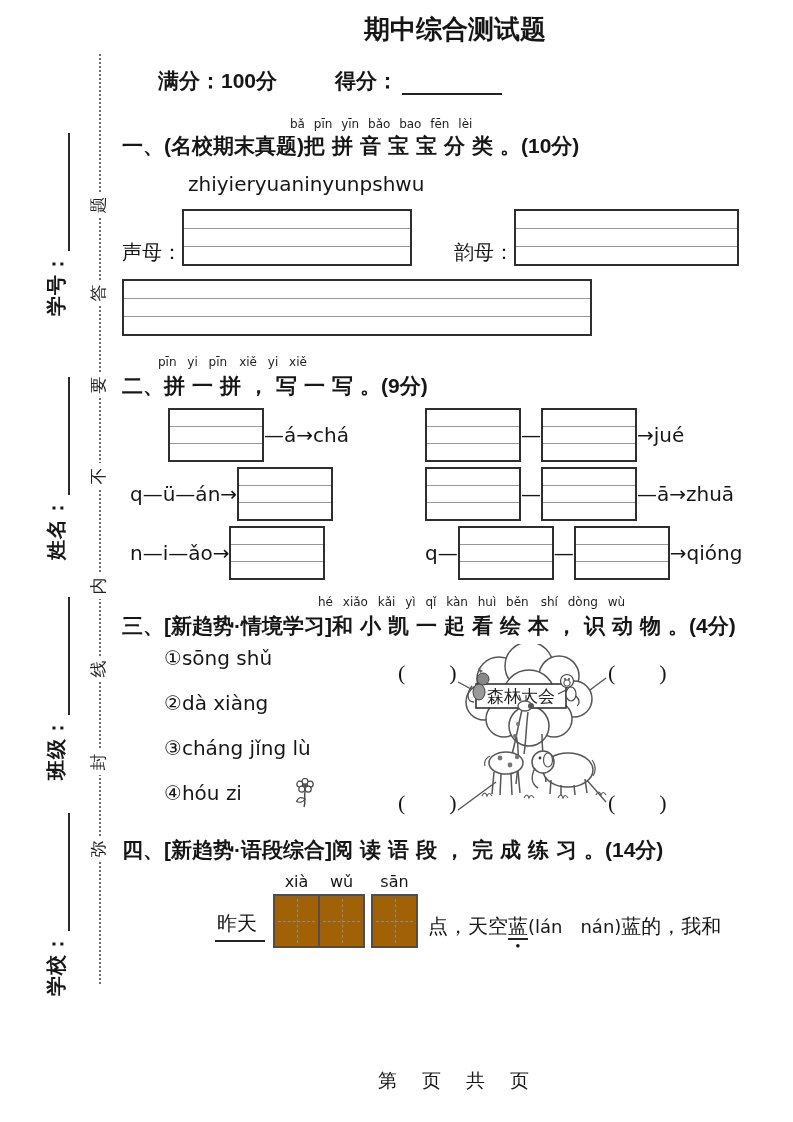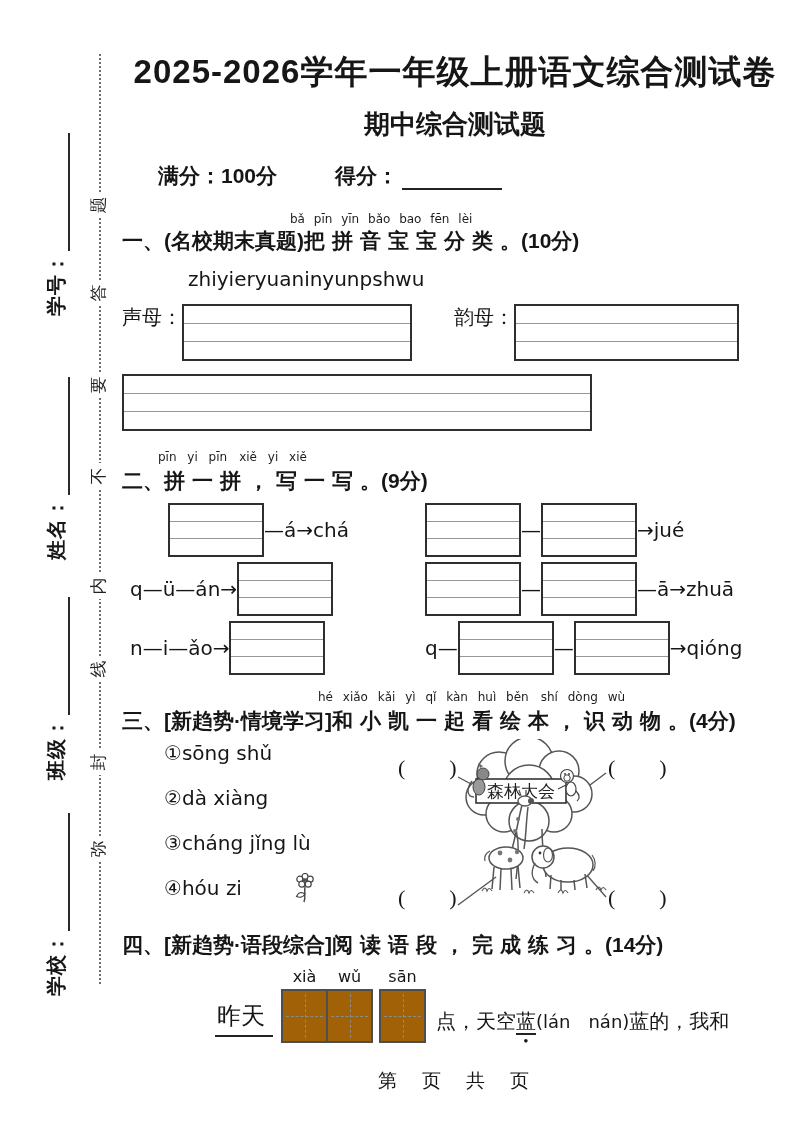--- a/index.html
+++ b/index.html
@@ -35,21 +35,21 @@
   .pinline { font-size:12px; word-spacing:5px; color:#1d1d1d; margin-bottom:1px; white-space:nowrap; }
   .q1p { margin-left:168px; } .q2p { margin-left:36px; word-spacing:7px; }
   .q3p { margin-left:196px; word-spacing:6px; } .q4p { margin-left:196px; word-spacing:6px; }
   .qhead { font-size:21px; font-weight:bold; white-space:nowrap; }
   .emph { letter-spacing:7px; }
 
   .q1 { margin-top:22px; } .q2 { margin-top:18px; } .q3 { margin-top:14px; } .q4 { margin-top:10px; }
 
   .items-row { display:flex; justify-content:flex-start; width:520px; margin:12px 0 0 66px; font-size:20px; }
 
-  .box-row { display:flex; align-items:flex-start; margin-top:13px; }
+  .box-row { display:flex; align-items:flex-end; margin-top:13px; }
   .blab { font-size:20px; white-space:nowrap; }
   .yl { margin-left:42px; }
   .pybox { border:2px solid #2e2e2e; background:#fff; box-sizing:border-box; }
   .pybox b { display:block; border-bottom:1px solid #979797; }
   .pybox b:last-child { border-bottom:none; }
   .large b { height:17px; }
   .small b { height:16px; }
   .w230 { width:230px; } .w225 { width:225px; } .w470 { width:470px; }
 
   .q2rows { margin-top:8px; }
@@ -63,21 +63,21 @@
   .q3list { width:234px; margin-left:42px; font-size:20px; }
   .q3list .itm { margin-bottom:17px; height:28px; display:flex; align-items:center; }
   .flower { margin-left:52px; display:inline-flex; }
   .q3visual { position:relative; width:300px; height:182px; }
   .ppair { position:absolute; font-size:22px; font-family:"Liberation Serif", serif; white-space:nowrap; }
   .ptl { left:0; top:14px; } .ptr { left:210px; top:14px; }
   .pbl { left:0; top:144px; } .pbr { left:210px; top:144px; }
   .treesvg { position:absolute; left:56px; top:0; }
 
   .q4row { display:flex; align-items:flex-end; margin-top:30px; margin-left:93px; }
-  .pretext { font-size:24px; border-bottom:2px solid #222; padding:0 8px 3px 2px; margin-bottom:6px; white-space:nowrap; }
+  .pretext { font-size:20px; border-bottom:2px solid #222; padding:0 8px 3px 2px; margin-bottom:6px; white-space:nowrap; }
   .tzg { display:flex; margin-left:8px; }
   .tzg2 { margin-left:6px; }
   .tzcell { width:47px; height:54px; box-sizing:border-box; border:2px solid #4e4e4e; position:relative; background:#a16207; }
   .tzcell + .tzcell { margin-left:-2px; }
   .tzcell:before { content:""; position:absolute; left:50%; top:3px; bottom:3px; border-left:1.5px dashed #8b8b8b; }
   .tzcell:after  { content:""; position:absolute; top:50%; left:3px; right:3px; border-top:1.5px dashed #8b8b8b; }
   .tzlabel { position:absolute; top:-24px; left:0; width:100%; text-align:center;
              font-size:16px; font-style:normal; font-family:"DejaVu Sans", sans-serif; }
   .q4text { margin-left:10px; margin-bottom:8px; font-size:20px; white-space:nowrap; }
   .q4text .pin { font-size:18px; }
@@ -115,21 +115,20 @@
     <span class="vlabel">班级：</span>
     <span class="vblank"></span>
   </div>
   <div class="vfield" style="top:996px">
     <span class="vlabel">学校：</span>
     <span class="vblank"></span>
   </div>
 
   <div class="content">
 
-    <div class="title">2025-2026学年一年级上册语文综合测试卷</div>
     <div class="subtitle">期中综合测试题</div>
 
     <div class="inforow">
       <span class="gap1"></span>
       <span>满分：100分</span>
       <span class="gap2"></span>
       <span>得分：</span>
       <span class="scoreblank"></span>
     </div>
 

